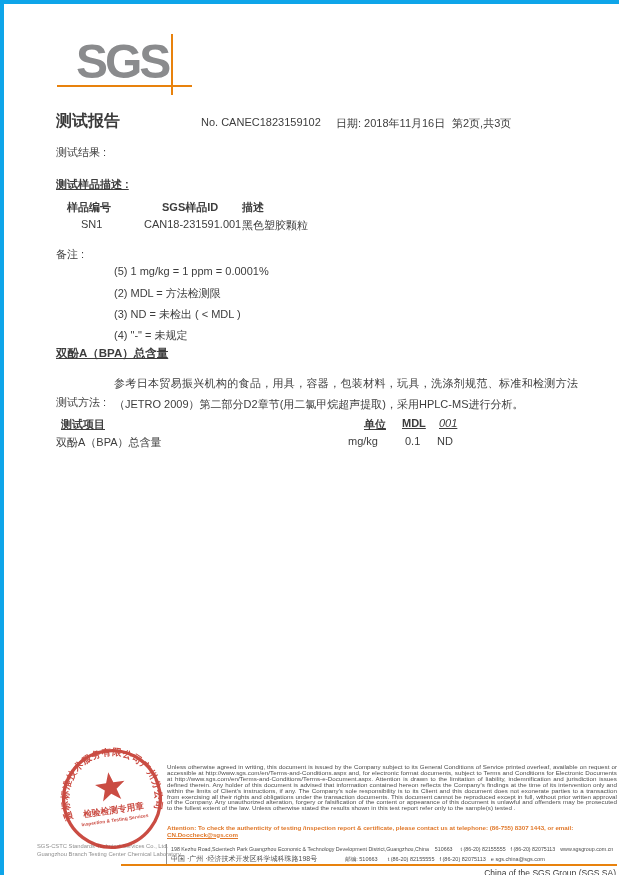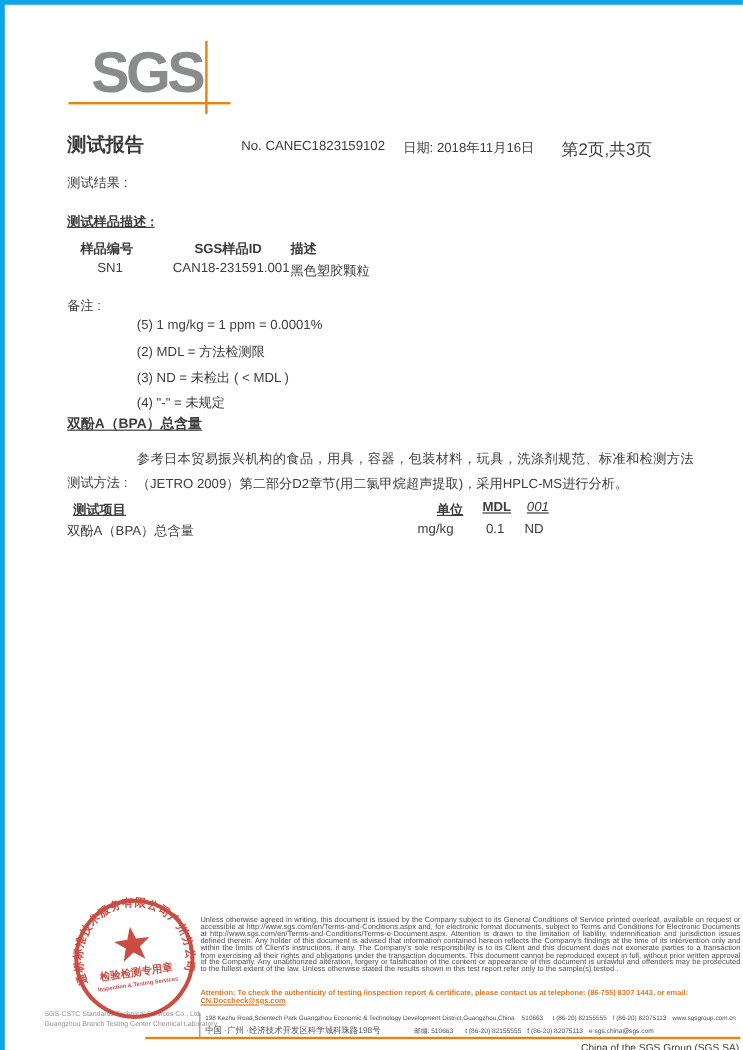--- a/index.html
+++ b/index.html
@@ -12,21 +12,21 @@
 
   
   .logo-text{left:72px;top:30px;font-size:48px;font-weight:bold;color:#8a8b8d;letter-spacing:-3px;}
   .logo-hline{left:53px;top:81px;width:135px;height:2px;background:#e8820d;}
   .logo-vline{left:167px;top:30px;width:2px;height:61px;background:#e8820d;}
 
   
   .doc-title{left:52px;top:107px;font-size:16px;font-weight:bold;color:#3a3a3a;}
   .report-no{left:197px;top:112px;font-size:11px;}
   .report-date{left:332px;top:112px;font-size:11px;}
-  .page-info{left:464px;top:112px;font-size:14px;}
+  .page-info{left:448px;top:112px;font-size:11px;}
 
   .t11{font-size:11px;}
   .bold{font-weight:bold;}
   .ul{text-decoration:underline;}
   .it{font-style:italic;}
 
   .lbl-result{left:52px;top:141px;}
   .lbl-sample{left:52px;top:173px;}
 
   .sample-h{top:196px;}

